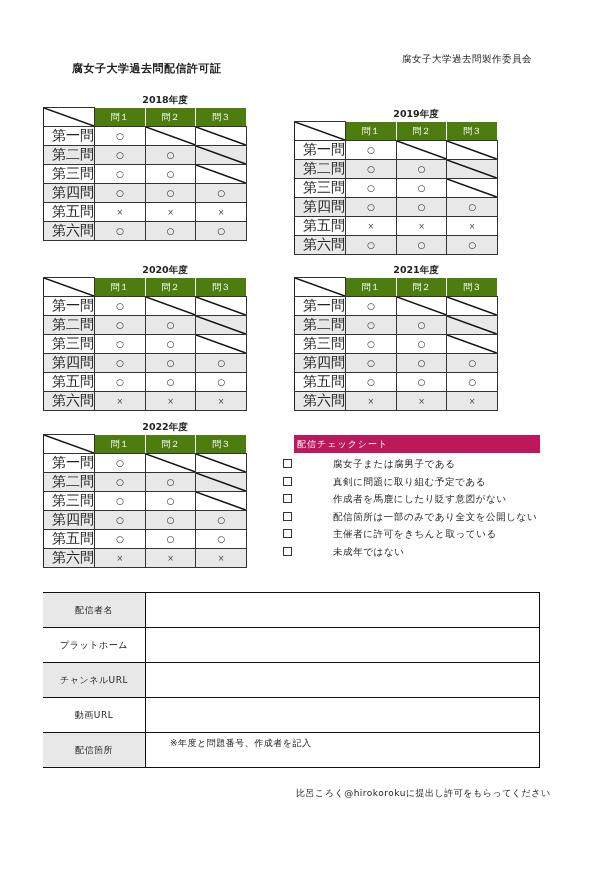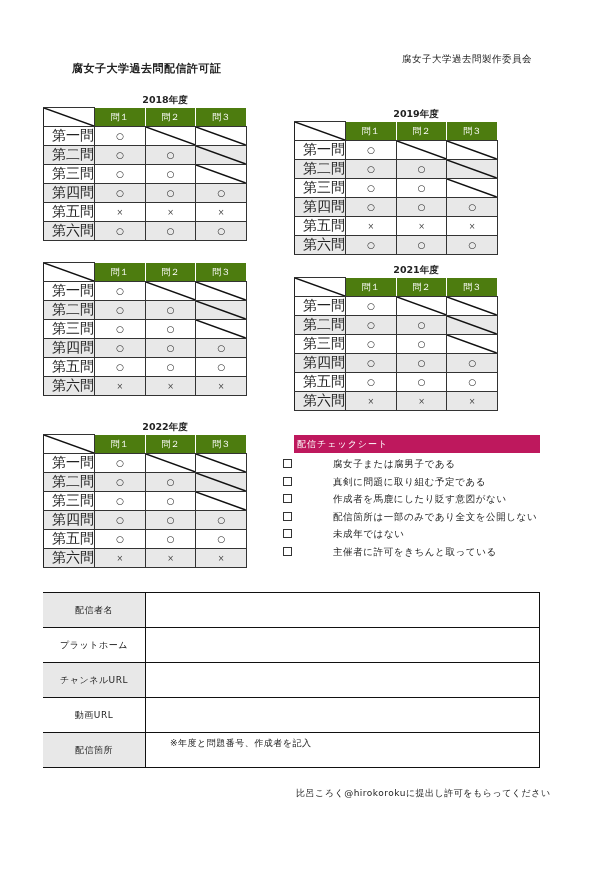--- a/index.html
+++ b/index.html
@@ -180,20 +180,21 @@
           <tr class="shade">
             <td class="rowh">第六問</td>
             <td class="">○</td>
             <td class="">○</td>
             <td class="">○</td>
           </tr>
         </tbody>
       </table>
     </div>
     <div class="year-block" style="left: 43px; top: 262px;">
+      <div class="year-title">2020年度</div>
       <table class="yt">
         <colgroup>
           <col style="width:51px">
           <col>
           <col>
           <col>
         </colgroup>
         <tbody>
           <tr>
             <th class="corner">
@@ -425,25 +426,25 @@
   <div class="check-item">
       <span class="cb"></span>
       <span>作成者を馬鹿にしたり貶す意図がない</span>
     </div>
   <div class="check-item">
       <span class="cb"></span>
       <span>配信箇所は一部のみであり全文を公開しない</span>
     </div>
   <div class="check-item">
       <span class="cb"></span>
+      <span>主催者に許可をきちんと取っている</span>
+    </div>
+  <div class="check-item">
+      <span class="cb"></span>
       <span>未成年ではない</span>
-    </div>
-  <div class="check-item">
-      <span class="cb"></span>
-      <span>主催者に許可をきちんと取っている</span>
     </div>
 </div>
 
 <table class="form">
   <tbody>
       <tr class="shade">
         <td class="lbl">配信者名</td>
         <td></td>
       </tr>
   <tr>

